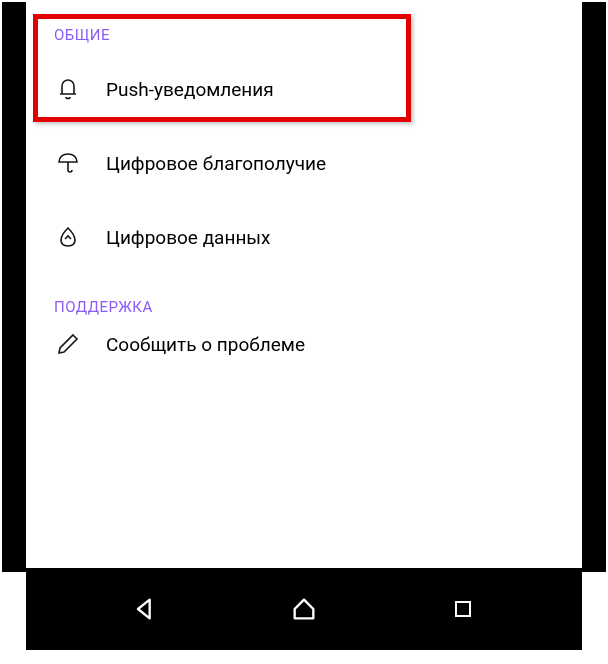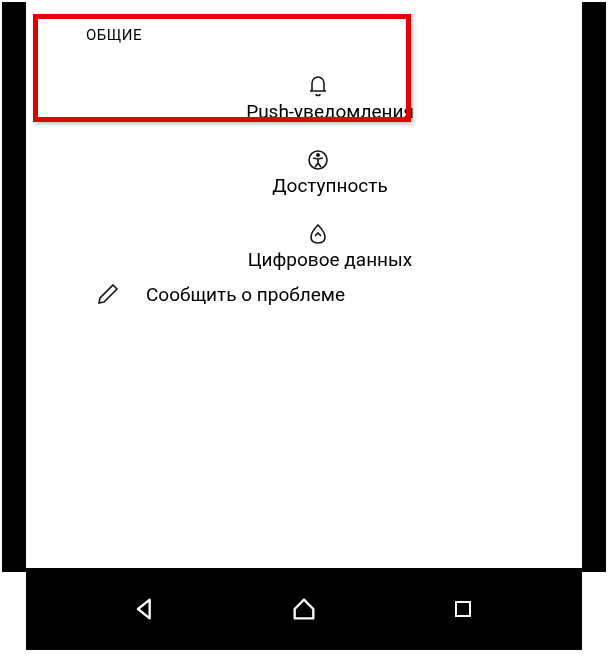--- a/index.html
+++ b/index.html
@@ -39,32 +39,30 @@
       position: absolute;
       top: 0;
       left: 24px;
       right: 24px;
       bottom: 90px;
       background: #fff;
       overflow: hidden;
     }
     .section-header {
       font-size: 15px;
-      color: #000000;
+      color: #8b5cf6;
       letter-spacing: 0.5px;
       padding: 24px 0 8px 28px;
       text-transform: uppercase;
-      margin-left: 32px;
     }
     .menu-item {
       display: flex;
       align-items: center;
       padding: 20px 0 20px 28px;
       height: 74px;
-      flex-direction: column;
     }
     .icon-wrap {
       width: 28px;
       height: 28px;
       display: flex;
       align-items: center;
       justify-content: center;
       flex-shrink: 0;
       color: #161616;
     }
@@ -88,21 +86,20 @@
       border: 5px solid #e20000;
       pointer-events: none;
       box-shadow: 2px 2px 4px rgba(0,0,0,0.25);
     }
     .cutoff-item {
       display: flex;
       align-items: center;
       padding-left: 28px;
       height: 40px;
       overflow: hidden;
-      margin-left: 40px;
     }
     .nav-bar {
       position: absolute;
       bottom: 12px;
       left: 24px;
       right: 24px;
       height: 82px;
       background: #000;
       display: flex;
       align-items: center;
@@ -136,42 +133,41 @@
     <div class="menu-item">
       <span class="icon-wrap">
         <svg width="24" height="24" viewBox="0 0 24 24">
           <path d="M6 17 C6 17 6 9 6 9 C6 5.7 8.7 3 12 3 C15.3 3 18 5.7 18 9 L18 17 M4 17 L20 17 M10 20 C10 21 11 21.5 12 21.5 C13 21.5 14 21 14 20"></path>
         </svg>
       </span>
       <span class="menu-label">Push-уведомления</span>
     </div>
 
 
-
     <div class="menu-item">
       <span class="icon-wrap">
         <svg width="24" height="24" viewBox="0 0 24 24">
-          <circle cx="12" cy="12" r="9"></circle>
-          <circle cx="12" cy="7" r="1.2" fill="#161616"></circle>
-          <path d="M7 10 L12 11 L17 10 M12 11 L12 15 M12 15 L9 19 M12 15 L15 19"></path>
+          <path d="M3 11 C3 6 7 3 12 3 C17 3 21 6 21 11 L3 11 Z M12 11 L12 19 C12 20.5 13 21 14 21 C15 21 16 20.5 16 19"></path>
         </svg>
       </span>
-      <span class="menu-label">Доступность</span>
+      <span class="menu-label">Цифровое благополучие</span>
     </div>
+
 
     <div class="menu-item">
       <span class="icon-wrap">
         <svg width="24" height="24" viewBox="0 0 24 24">
           <path d="M12 3 C16 7 19 11 19 15 C19 19 16 21 12 21 C8 21 5 19 5 15 C5 11 8 7 12 3 Z"></path>
           <path d="M9 14 L12 11 L15 14"></path>
         </svg>
       </span>
       <span class="menu-label">Цифровое данных</span>
     </div>
 
+    <div class="section-header">ПОДДЕРЖКА</div>
 
     <div class="cutoff-item">
       <span class="icon-wrap">
         <svg width="24" height="24" viewBox="0 0 24 24">
           <path d="M17 3 L21 7 L8 20 L3 21 L4 16 Z"></path>
         </svg>
       </span>
       <span class="menu-label">Сообщить о проблеме</span>
     </div>
 

